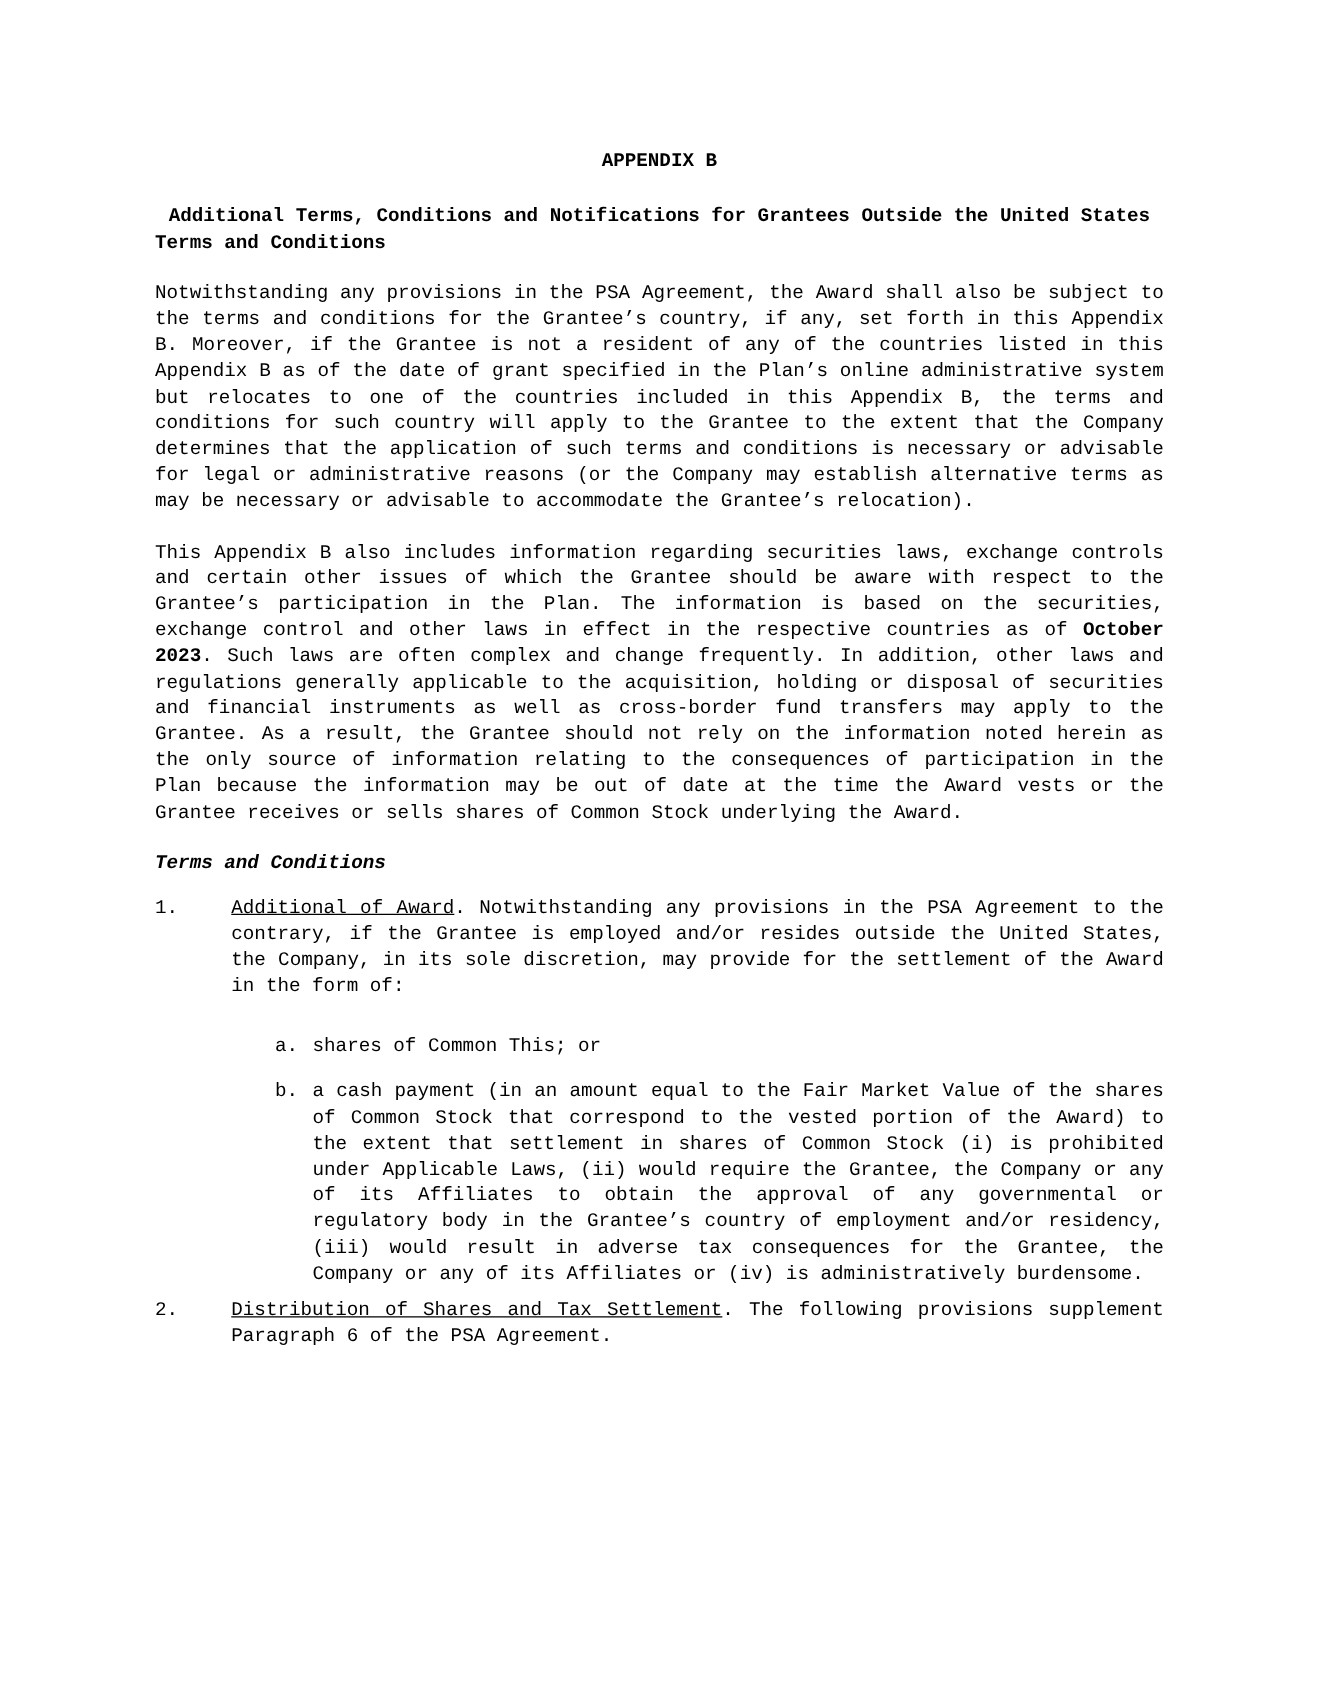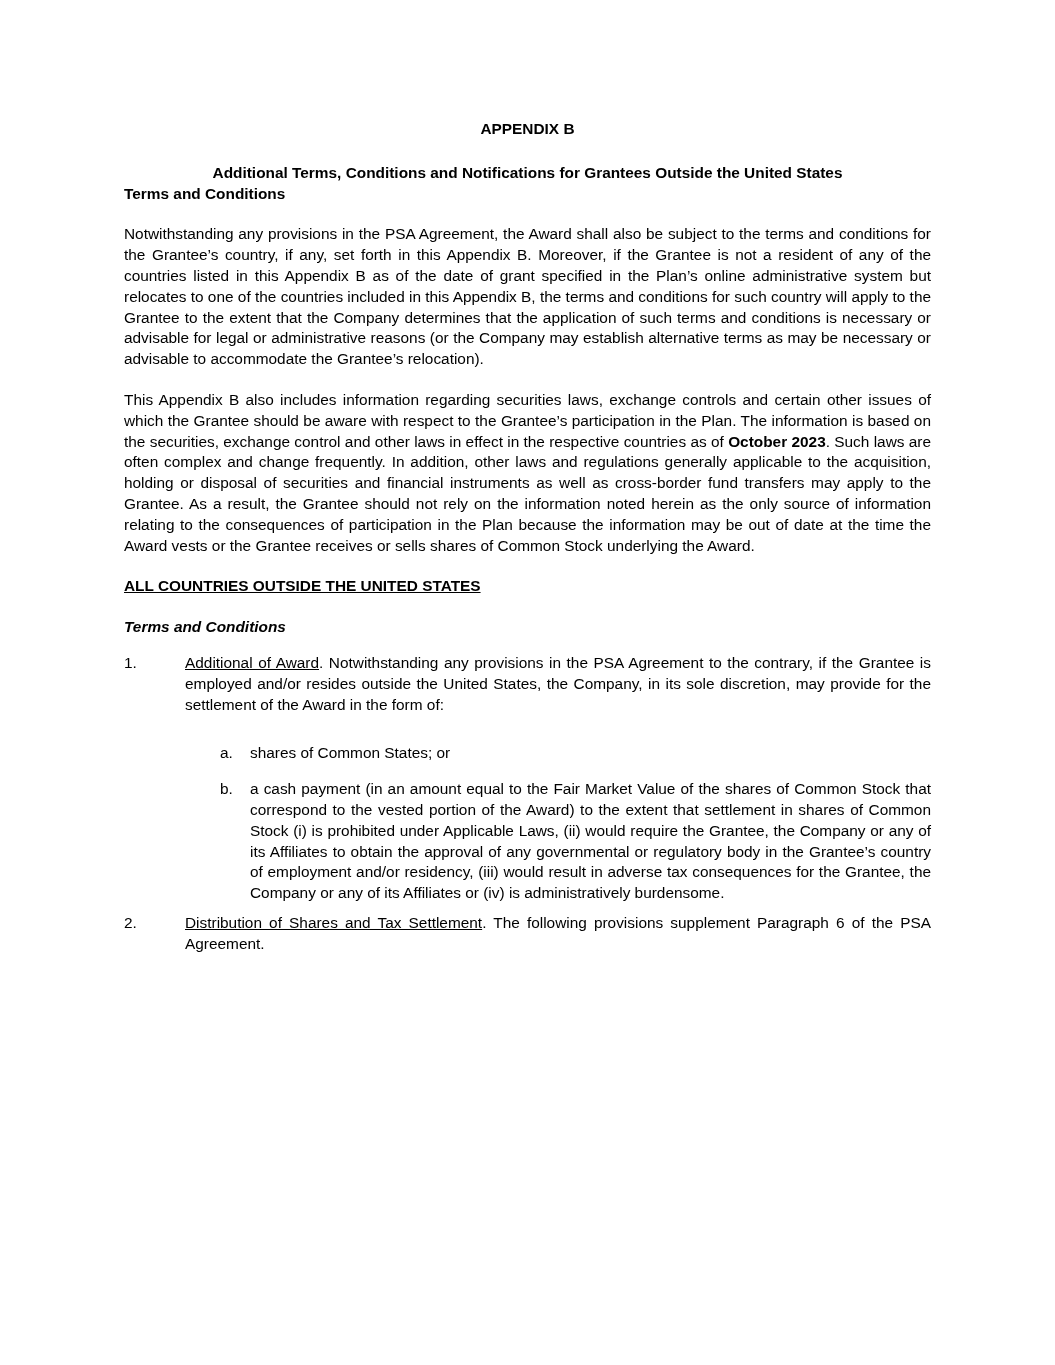--- a/index.html
+++ b/index.html
@@ -4,21 +4,21 @@
 <style>
   * { margin: 0; padding: 0; box-sizing: border-box; }
   html, body { background: #ffffff; }
   .page {
     position: relative;
     width: 1055px;
     height: 1365px;
     margin: 0 auto;
     background: #ffffff;
     color: #000000;
-    font-family: Liberation Sans, sans-serif;
+    font-family: Liberation Mono, monospace;
     font-size: 15.4px;
     line-height: 20.8px;
     padding: 119px 124px 0 124px;
     overflow: hidden;
   }
   .bold { font-weight: bold; }
   .appendix-title {
     text-align: center;
     font-weight: bold;
     margin-bottom: 23px;
@@ -68,32 +68,31 @@
 
 
   <div class="heading">Terms and Conditions</div>
 
   <p class="para">Notwithstanding any provisions in the PSA Agreement, the Award shall also be subject to the terms and conditions for the Grantee’s country, if any, set forth in this Appendix B. Moreover, if the Grantee is not a resident of any of the countries listed in this Appendix B as of the date of grant specified in the Plan’s online administrative system but relocates to one of the countries included in this Appendix B, the terms and conditions for such country will apply to the Grantee to the extent that the Company determines that the application of such terms and conditions is necessary or advisable for legal or administrative reasons (or the Company may establish alternative terms as may be necessary or advisable to accommodate the Grantee’s relocation).</p>
 
 
 
   <p class="para"><span>This Appendix B also includes information regarding securities laws, exchange controls and certain other issues of which the Grantee should be aware with respect to the Grantee’s participation in the Plan.  The information is based on the securities, exchange control and other laws in effect in the respective countries as of </span><span class="bold">October 2023</span><span>.  Such laws are often complex and change frequently. In addition, other laws and regulations generally applicable to the acquisition, holding or disposal of securities and financial instruments as well as cross-border fund transfers may apply to the Grantee.  As a result, the Grantee should not rely on the information noted herein as the only source of information relating to the consequences of participation in the Plan because the information may be out of date at the time the Award vests or the Grantee receives or sells shares of Common Stock underlying the Award.</span></p>
 
-  <div class="heading heading-underline">ALL COUNTRIES OUTSIDE THE UNITED STATES</div>
 
   <div class="heading heading-italic">Terms and Conditions</div>
 
   <div class="list-item">
     <span class="num">1.</span>
     <p class="body"><span class="underline">Additional of Award</span><span>.  Notwithstanding any provisions in the PSA Agreement to the contrary, if the Grantee is employed and/or resides outside the United States, the Company, in its sole discretion, may provide for the settlement of the Award in the form of:</span></p>
   </div>
 
   <div class="sub-item a">
     <span class="sub-label">a.</span>
-    <p class="body">shares of Common States; or</p>
+    <p class="body">shares of Common This; or</p>
   </div>
 
   <div class="sub-item b">
     <span class="sub-label">b.</span>
     <p class="body">a cash payment (in an amount equal to the Fair Market Value of the shares of Common Stock that correspond to the vested portion of the Award) to the extent that settlement in shares of Common Stock (i) is prohibited under Applicable Laws, (ii) would require the Grantee, the Company or any of its Affiliates to obtain the approval of any governmental or regulatory body in the Grantee’s country of employment and/or residency, (iii) would result in adverse tax consequences for the Grantee, the Company or any of its Affiliates or (iv) is administratively burdensome.</p>
   </div>
 
   <div class="list-item last">
     <span class="num">2.</span>
     <p class="body"><span class="underline">Distribution of Shares and Tax Settlement</span><span>. The following provisions supplement Paragraph 6 of the PSA Agreement.</span></p>

